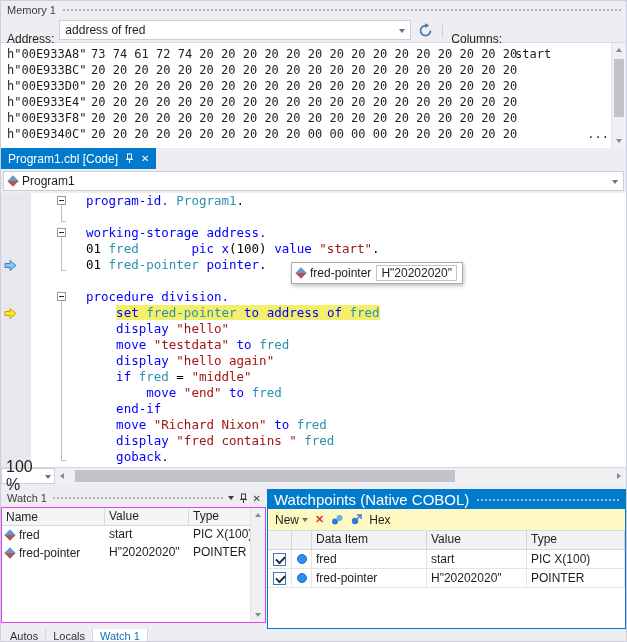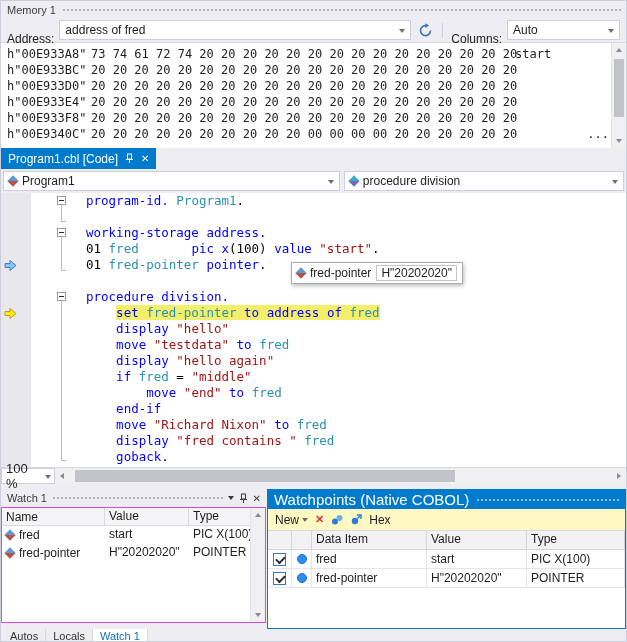--- a/index.html
+++ b/index.html
@@ -79,21 +79,21 @@
   .ol-3 { top:108px; height:160px; }
 
   .datatip { position:absolute; left:290px; top:69px; height:22px; z-index:5;
     background:#ffffff; border:1px solid #ABABAB; box-shadow:1px 2px 4px rgba(0,0,0,.25);
     display:flex; align-items:center; gap:5px; padding:0 5px 0 5px;
     font-family:"Liberation Sans", sans-serif; font-size:12px; }
   .dt-val { border:1px solid #C4C4C4; height:16px; line-height:15px; padding:0 4px; background:#fff; }
 
   
   .editor-status { height:17px; display:flex; align-items:center; background:#EEEEF2; border-top:1px solid #D9D9E0; }
-  .zoom-combo { width:54px; height:16px; flex:none; border:1px solid #CCCEDB; background:#fff; position:relative; display:flex; align-items:center; padding:0 14px 0 4px; font-size:13px; }
+  .zoom-combo { width:54px; height:16px; flex:none; border:1px solid #CCCEDB; background:#fff; position:relative; display:flex; align-items:center; padding:0 6px 0 4px; font-size:16px; }
   .zoom-combo .arr { position:absolute; right:3px; top:6px; width:0; height:0;
     border-left:3px solid transparent; border-right:3px solid transparent; border-top:4px solid #6d6d75; }
   .hscroll { flex:1; position:relative; height:16px; background:#F0F0F3; }
   .h-btn { position:absolute; top:1px; width:14px; height:14px; display:flex; align-items:center; justify-content:center; }
   .h-btn.left { left:0; } .h-btn.right { right:0; }
   .tri-l { width:0; height:0; border-top:3.5px solid transparent; border-bottom:3.5px solid transparent; border-right:4px solid #868999; }
   .tri-r { width:0; height:0; border-top:3.5px solid transparent; border-bottom:3.5px solid transparent; border-left:4px solid #868999; }
   .h-thumb { position:absolute; top:2px; left:20px; width:380px; height:12px; background:#C2C3C9; }
 
   
@@ -159,24 +159,20 @@
         <span class="arr"></span>
       </div>
       <span class="refresh">
         <svg width="15" height="15" viewBox="0 0 15 15">
             <path d="M7.5 2.6 a5 5 0 1 0 5 5" fill="none" stroke="#3A76B5" stroke-width="1.6"></path>
             <path d="M7.2 0.2 L11.2 2.6 L7.2 5 Z" fill="#3A76B5"></path>
           </svg>
       </span>
       <span class="vsep"></span>
       <span class="lbl">Columns:</span>
-      <div class="combo combo-cols">
-        <span>Auto</span>
-        <span class="arr"></span>
-      </div>
     </div>
     <div class="mem-grid">
       <div>
           <div class="mem-row"><span class="mem-addr">h"00E933A8"</span><span class="mem-bytes">73 74 61 72 74 20 20 20 20 20 20 20 20 20 20 20 20 20 20 20</span><span class="mem-ascii">start</span></div>
           <div class="mem-row"><span class="mem-addr">h"00E933BC"</span><span class="mem-bytes">20 20 20 20 20 20 20 20 20 20 20 20 20 20 20 20 20 20 20 20</span><span class="mem-ascii"></span></div>
           <div class="mem-row"><span class="mem-addr">h"00E933D0"</span><span class="mem-bytes">20 20 20 20 20 20 20 20 20 20 20 20 20 20 20 20 20 20 20 20</span><span class="mem-ascii"></span></div>
           <div class="mem-row"><span class="mem-addr">h"00E933E4"</span><span class="mem-bytes">20 20 20 20 20 20 20 20 20 20 20 20 20 20 20 20 20 20 20 20</span><span class="mem-ascii"></span></div>
           <div class="mem-row"><span class="mem-addr">h"00E933F8"</span><span class="mem-bytes">20 20 20 20 20 20 20 20 20 20 20 20 20 20 20 20 20 20 20 20</span><span class="mem-ascii"></span></div>
           <div class="mem-row"><span class="mem-addr">h"00E9340C"</span><span class="mem-bytes">20 20 20 20 20 20 20 20 20 20 00 00 00 00 20 20 20 20 20 20</span><span class="mem-ascii">          ....</span></div>
         </div>
@@ -203,25 +199,20 @@
           </svg>
       </span>
       <span class="close-x">✕</span>
     </div>
   </div>
 
   <div class="nav-bar">
     <div class="combo nav-combo nav-left">
       <span class="diamond"></span>
       <span>Program1</span>
-      <span class="arr"></span>
-    </div>
-    <div class="combo nav-combo nav-right">
-      <span class="diamond teal"></span>
-      <span>procedure division</span>
       <span class="arr"></span>
     </div>
   </div>
 
   <div class="editor">
     <div class="glyph-margin"></div>
     <i class="ol ol-1"></i>
     <i class="ol ol-2"></i>
     <i class="ol ol-3"></i>
     <div class="code-area">

